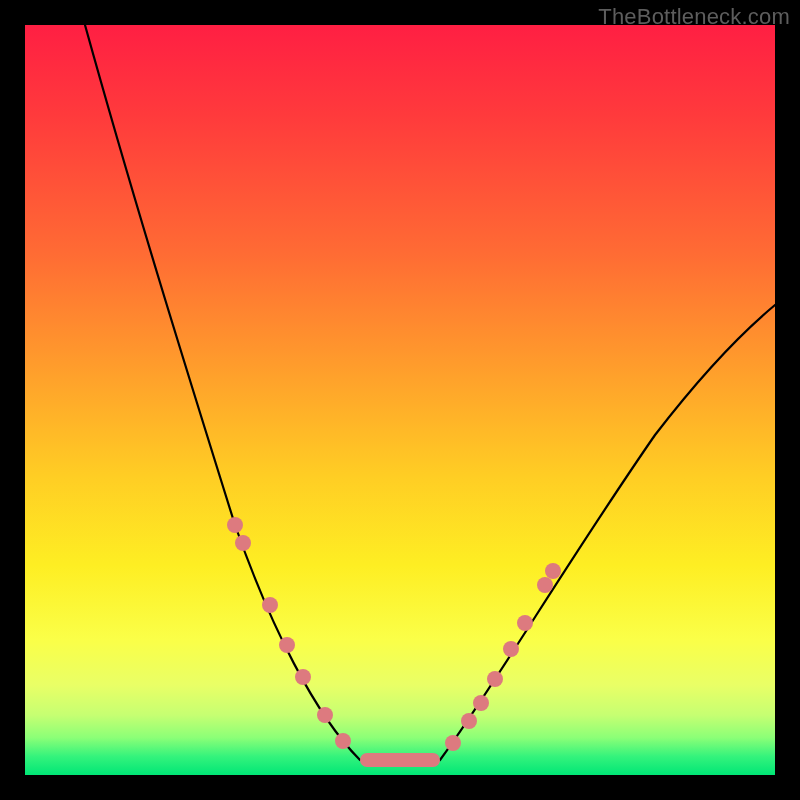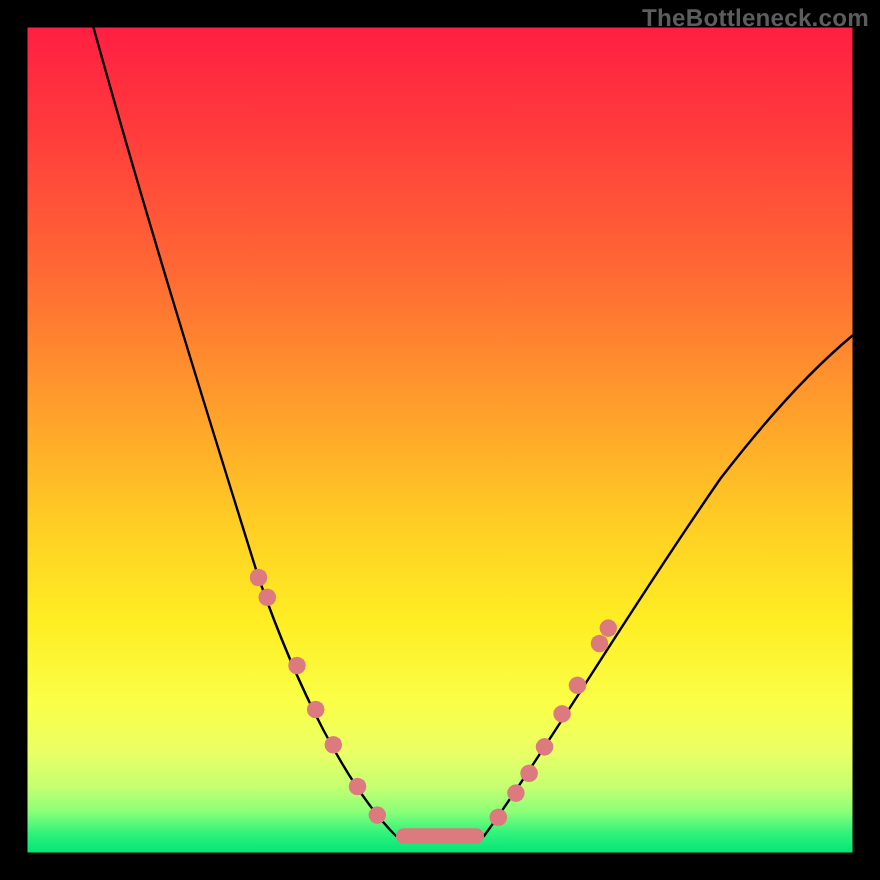--- a/index.html
+++ b/index.html
@@ -41,21 +41,21 @@
       #35f37c 97.5%,
       #00e676 100%
     );
   }
   .watermark {
     position: absolute;
     top: 4px;
     right: 10px;
     color: #5d5d5d;
     font-size: 22px;
-    font-weight: 700;
+    font-weight: 400;
     letter-spacing: 0.2px;
     user-select: none;
   }
   svg.curve-layer {
     position: absolute;
     left: 0;
     top: 0;
     width: 750px;
     height: 750px;
     overflow: visible;

